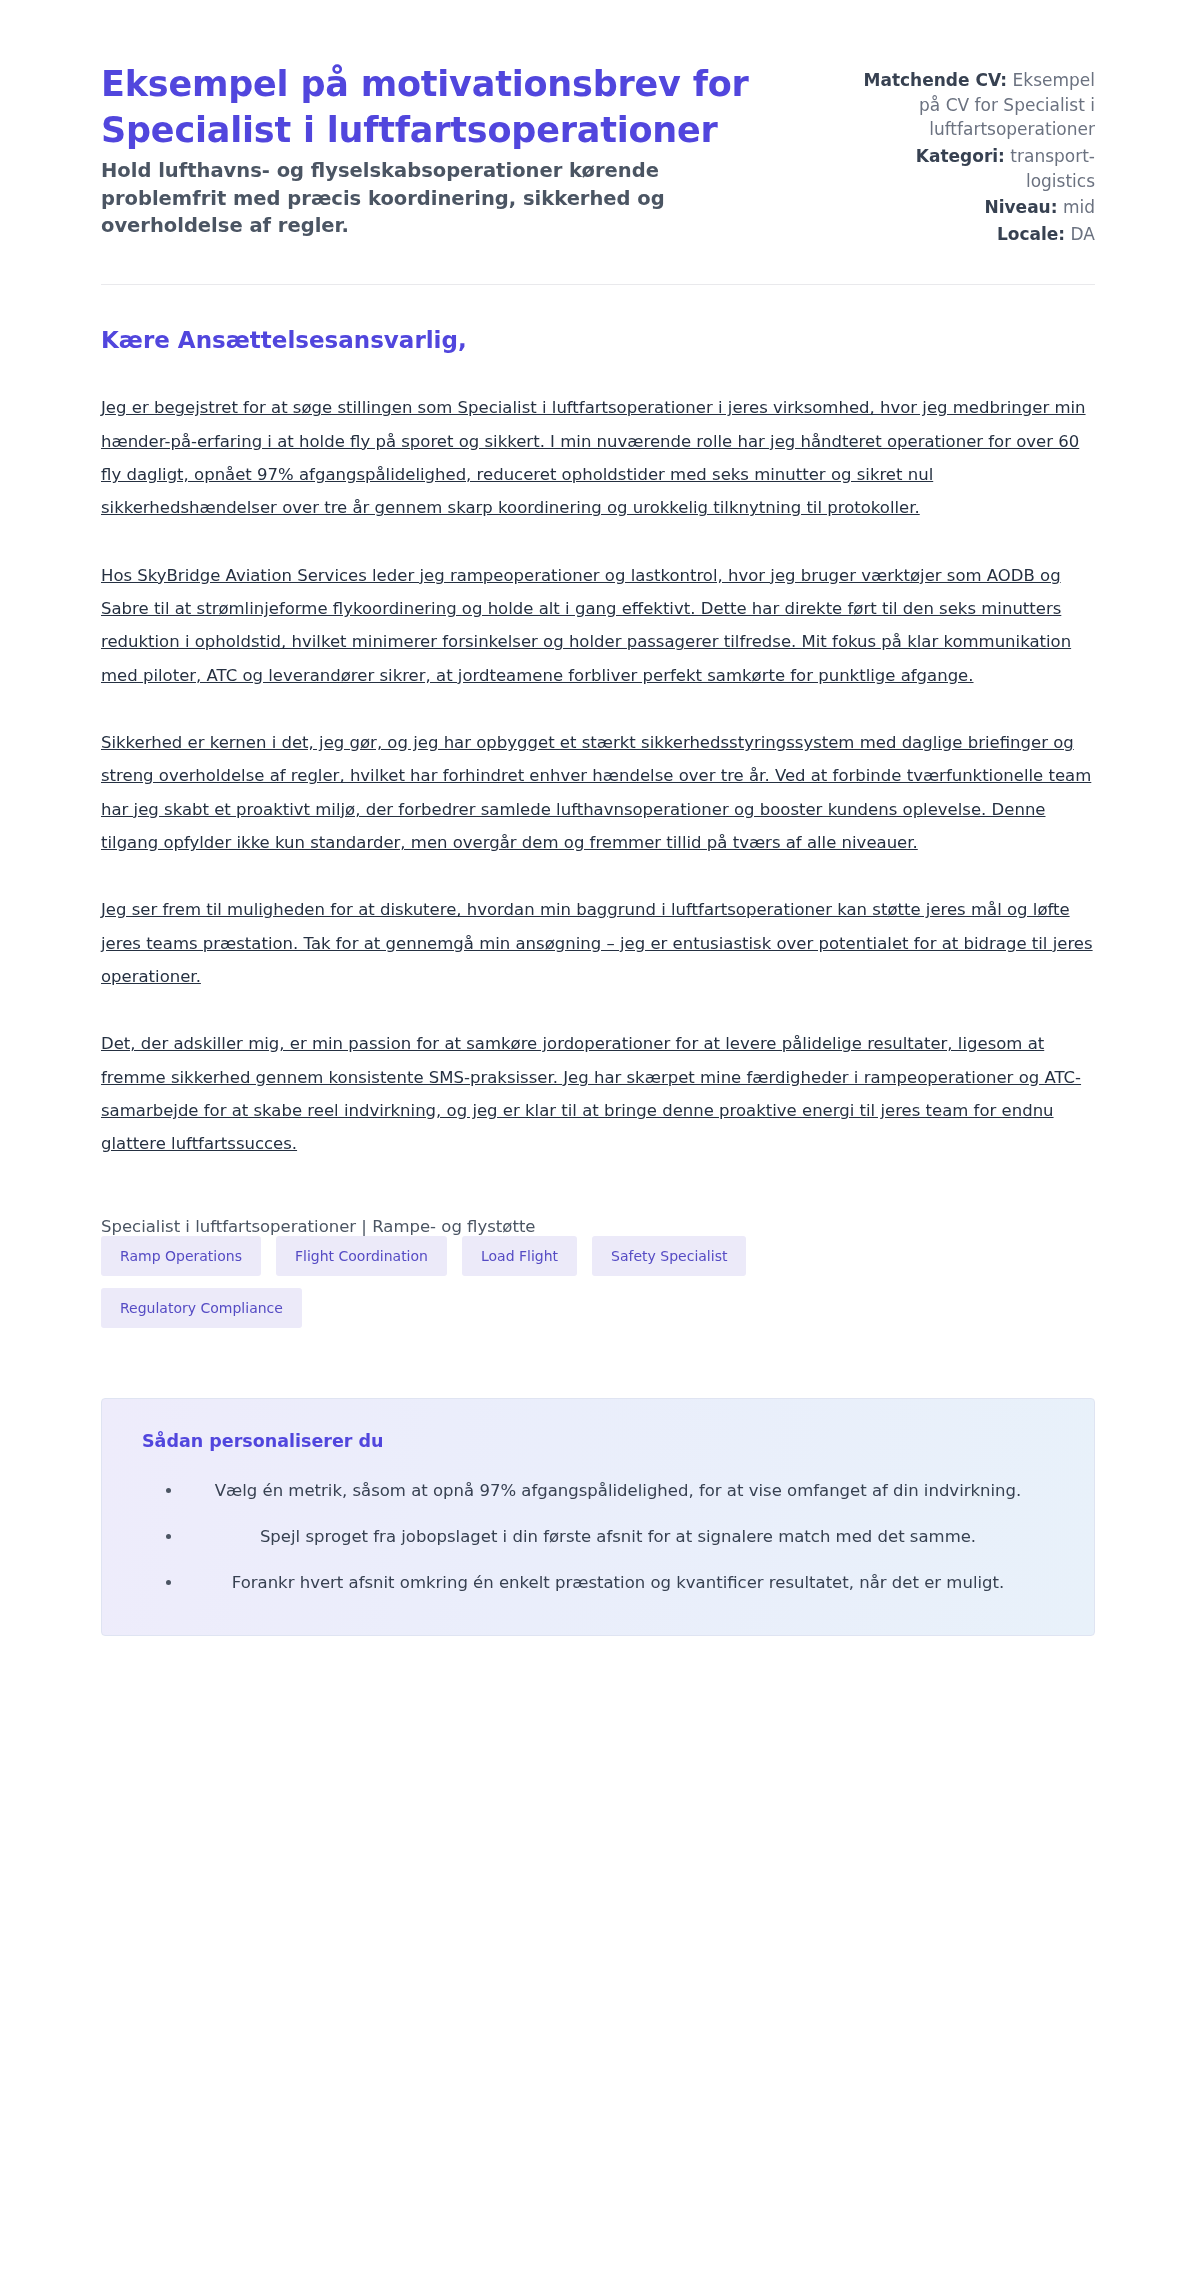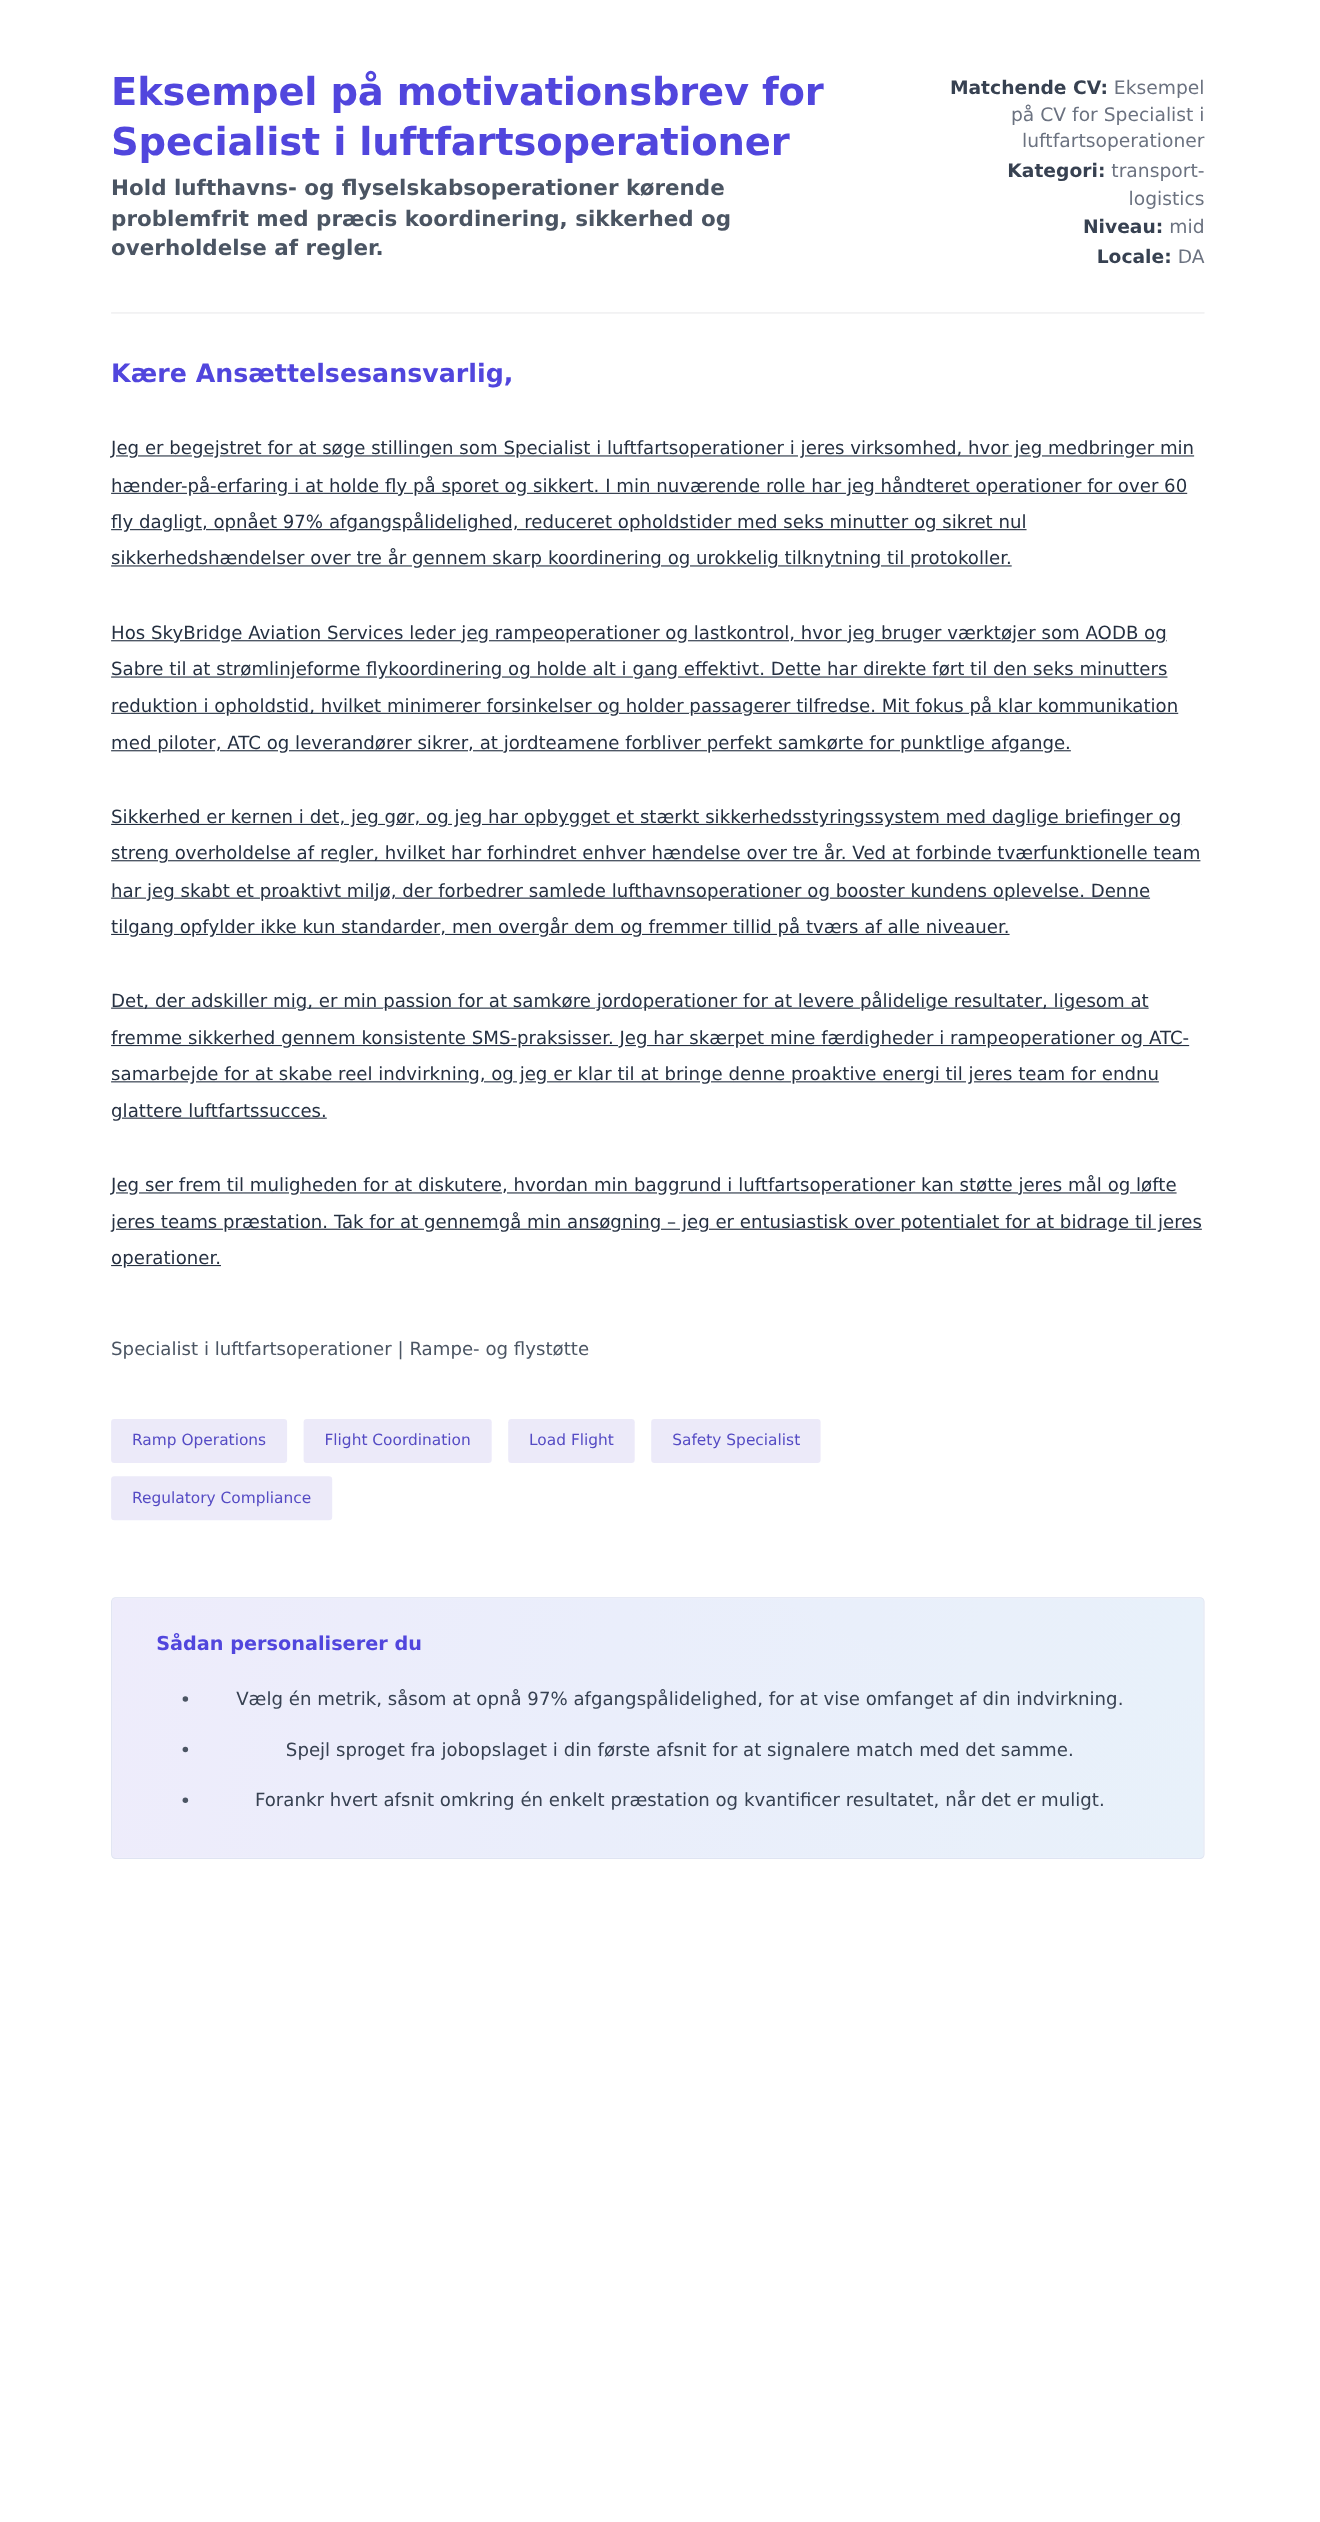--- a/index.html
+++ b/index.html
@@ -105,21 +105,20 @@
     font-size: 16.5px;
     color: #4b5563;
     margin: 0;
   }
 
   
   .tags {
     display: flex;
     flex-wrap: wrap;
     gap: 12px 15px;
-    margin-top: 54px;
     max-width: 760px;
   }
   .tag {
     background: #eceaf9;
     color: #554bc4;
     font-size: 14px;
     line-height: 1;
     padding: 13px 19px;
     border-radius: 3px;
     white-space: nowrap;
@@ -196,22 +195,22 @@
     </div>
   </div>
 
   <hr class="divider">
 
   <div class="letter">
     <p class="salutation">Kære Ansættelsesansvarlig,</p>
     <p class="para">Jeg er begejstret for at søge stillingen som Specialist i luftfartsoperationer i jeres virksomhed, hvor jeg medbringer min hænder-på-erfaring i at holde fly på sporet og sikkert. I min nuværende rolle har jeg håndteret operationer for over 60 fly dagligt, opnået 97% afgangspålidelighed, reduceret opholdstider med seks minutter og sikret nul sikkerhedshændelser over tre år gennem skarp koordinering og urokkelig tilknytning til protokoller.</p>
     <p class="para">Hos SkyBridge Aviation Services leder jeg rampeoperationer og lastkontrol, hvor jeg bruger værktøjer som AODB og Sabre til at strømlinjeforme flykoordinering og holde alt i gang effektivt. Dette har direkte ført til den seks minutters reduktion i opholdstid, hvilket minimerer forsinkelser og holder passagerer tilfredse. Mit fokus på klar kommunikation med piloter, ATC og leverandører sikrer, at jordteamene forbliver perfekt samkørte for punktlige afgange.</p>
     <p class="para">Sikkerhed er kernen i det, jeg gør, og jeg har opbygget et stærkt sikkerhedsstyringssystem med daglige briefinger og streng overholdelse af regler, hvilket har forhindret enhver hændelse over tre år. Ved at forbinde tværfunktionelle team har jeg skabt et proaktivt miljø, der forbedrer samlede lufthavnsoperationer og booster kundens oplevelse. Denne tilgang opfylder ikke kun standarder, men overgår dem og fremmer tillid på tværs af alle niveauer.</p>
+    <p class="para">Jeg ser frem til muligheden for at diskutere, hvordan min baggrund i luftfartsoperationer kan støtte jeres mål og løfte jeres teams præstation. Tak for at gennemgå min ansøgning – jeg er entusiastisk over potentialet for at bidrage til jeres operationer.</p>
     <p class="para">Det, der adskiller mig, er min passion for at samkøre jordoperationer for at levere pålidelige resultater, ligesom at fremme sikkerhed gennem konsistente SMS-praksisser. Jeg har skærpet mine færdigheder i rampeoperationer og ATC-samarbejde for at skabe reel indvirkning, og jeg er klar til at bringe denne proaktive energi til jeres team for endnu glattere luftfartssucces.</p>
-    <p class="para">Jeg ser frem til muligheden for at diskutere, hvordan min baggrund i luftfartsoperationer kan støtte jeres mål og løfte jeres teams præstation. Tak for at gennemgå min ansøgning – jeg er entusiastisk over potentialet for at bidrage til jeres operationer.</p>
   </div>
 
   <div class="signature">
     <p class="sig-role">Specialist i luftfartsoperationer | Rampe- og flystøtte</p>
   </div>
 
   <div class="tags">
     <span class="tag">Ramp Operations</span>
     <span class="tag">Flight Coordination</span>
     <span class="tag">Load Flight</span>

